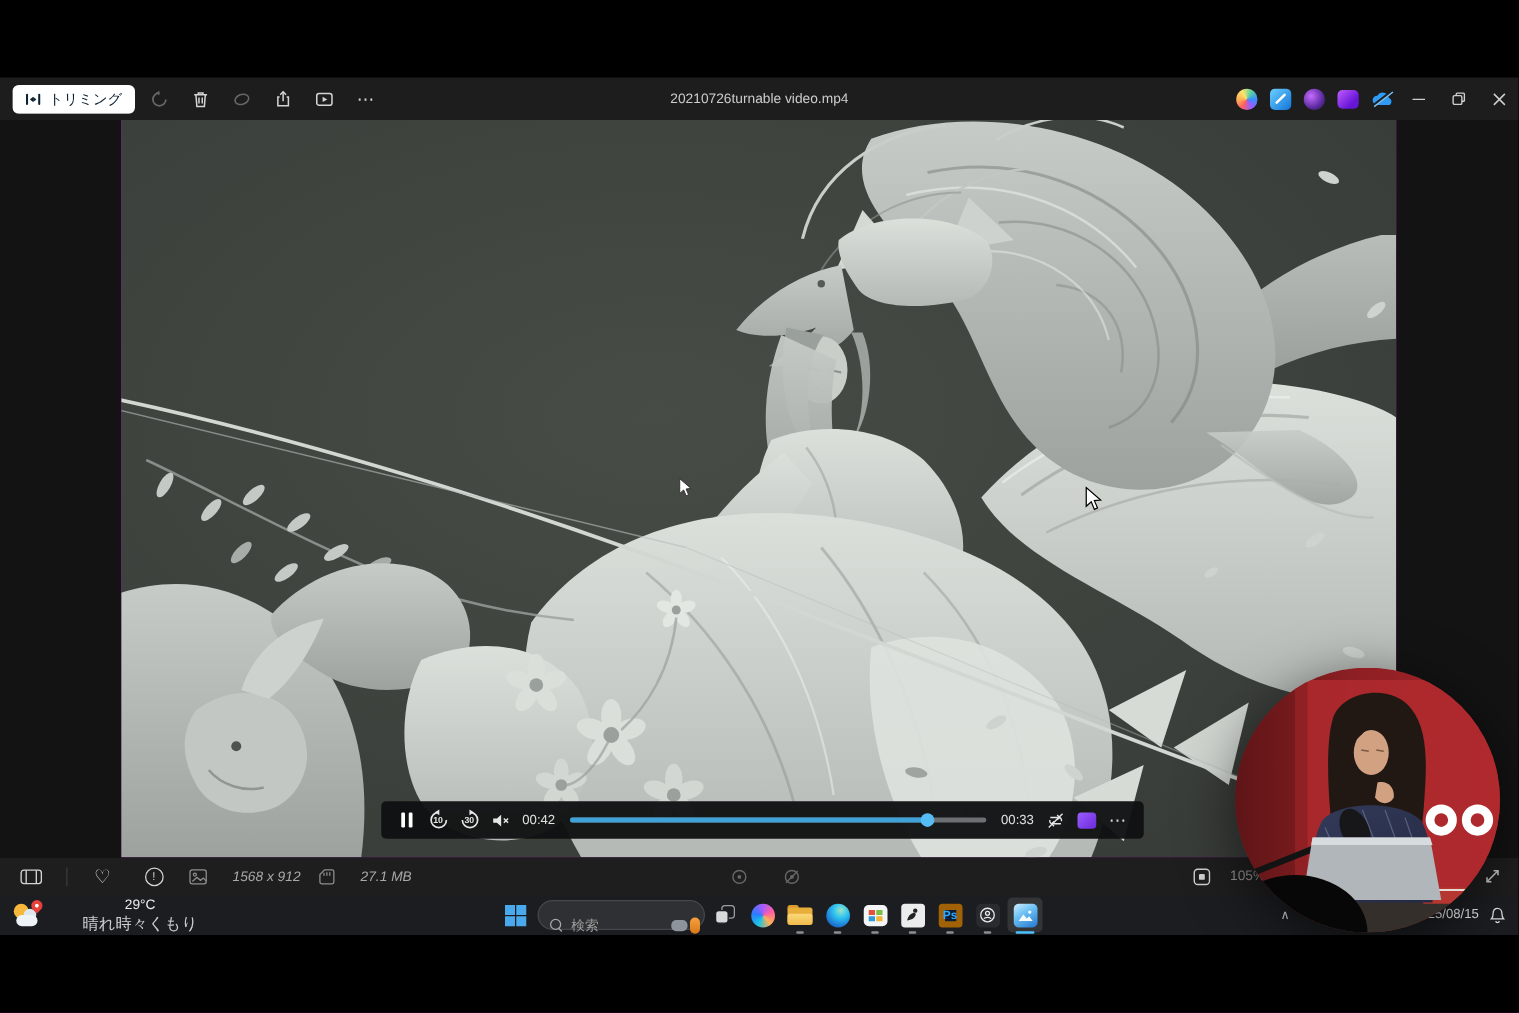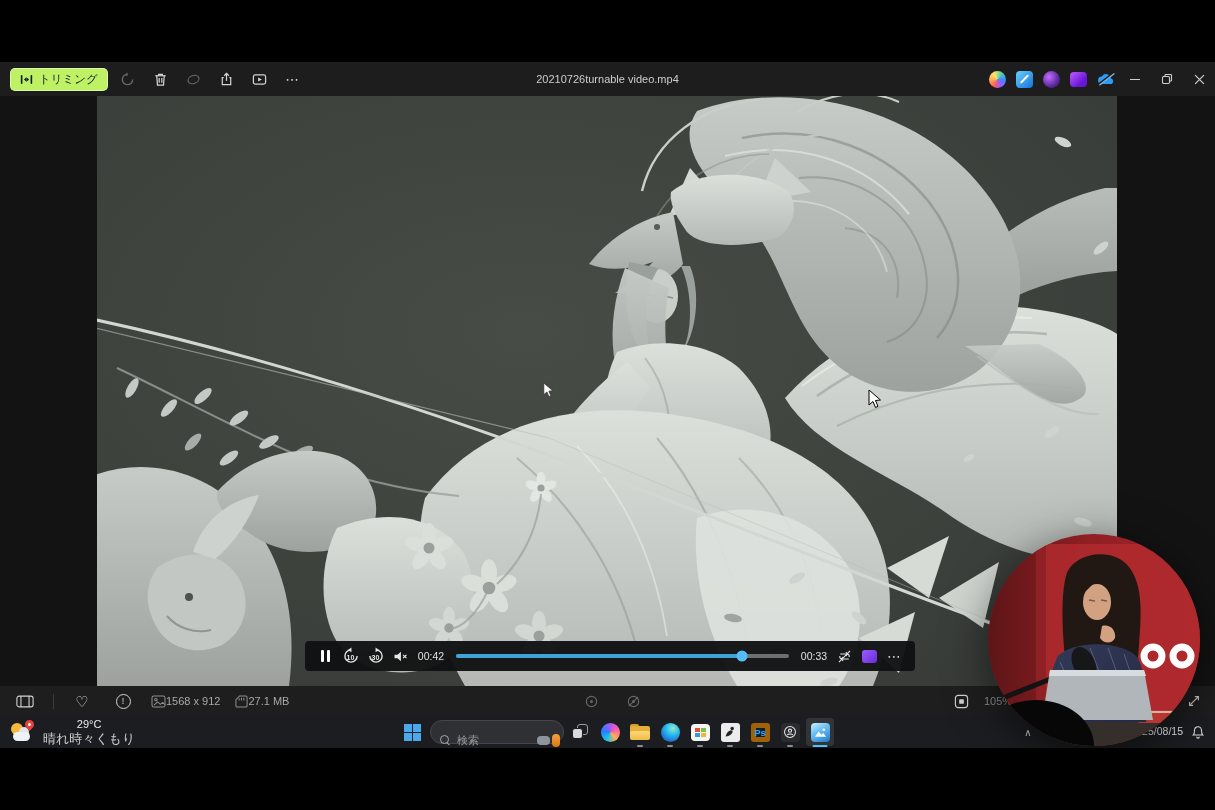--- a/index.html
+++ b/index.html
@@ -11,21 +11,21 @@
            display:flex; align-items:center; justify-content:center; }
 
   
   .black-top    { position:absolute; left:0; top:0;   width:100%; height:62px; background:#000; }
   .black-bottom { position:absolute; left:0; top:748px; width:100%; height:62px; background:#000; }
 
   
   .titlebar { position:absolute; left:0; top:62px; width:100%; height:34px; background:#1d1d1d;
               display:flex; align-items:center; }
   .tb-left { display:flex; align-items:center; gap:7px; padding-left:10px; }
-  .trim-btn { height:23px; padding:0 9px; gap:6px; background:#bef264; border:1px solid rgba(255,255,255,.45);
+  .trim-btn { height:23px; padding:0 9px; gap:6px; background:#ffffff; border:1px solid rgba(255,255,255,.45);
               border-radius:5px; color:#0c2233; font-size:11.5px; }
   .icon-btn { width:26px; height:26px; border-radius:4px; color:#d4d4d4; }
   .icon-btn.dim { color:#676767; }
   .more-glyph { font-size:14px; letter-spacing:1px; color:#d4d4d4; }
   .tb-title { position:absolute; left:50%; transform:translateX(-50%); color:#cdcdcd; font-size:11px; white-space:nowrap; }
   .tb-right { margin-left:auto; display:flex; align-items:center; }
   .app-ico { width:27px; height:27px; display:flex; align-items:center; justify-content:center; }
   .ico-designer { width:17px; height:17px; border-radius:50%;
       background:conic-gradient(from 210deg,#ff5f5f,#ffb056,#ffe46b,#59d2a2,#3b8cff,#9a5cff,#ff5f5f); }
   .ico-edit { position:relative; width:17px; height:17px; border-radius:4px;
@@ -56,39 +56,39 @@
   .track-fill { position:absolute; left:0; top:0; bottom:0; width:var(--p); background:#3fa3da; border-radius:2px; }
   .knob { position:absolute; left:var(--p); top:50%; width:11px; height:11px; border-radius:50%;
           background:#55bdf3; transform:translate(-50%,-50%); }
   .ico-clip-sm { width:15px; height:13px; border-radius:3px; background:linear-gradient(135deg,#9b5cff,#6a2bd9); }
 
   
   .statusbar { position:absolute; left:0; top:686px; width:100%; height:30px; background:#1e1e1e;
                color:#c6c6c6; font-size:11px; }
   .sb-left { position:absolute; left:12px; top:0; height:100%; display:flex; align-items:center; gap:15px; }
   .sb-div { width:1px; height:15px; background:#3b3b3b; }
-  .sb-meta { display:flex; align-items:center; gap:0; color:#a9a9a9; }
+  .sb-meta { display:flex; align-items:flex-end; gap:20px; color:#a9a9a9;font-style:italic; }
   .info-circle { width:15px; height:15px; border:1.2px solid currentColor; border-radius:50%;
                  display:flex; align-items:center; justify-content:center; font-size:9px; }
   .sb-center { position:absolute; left:578px; top:0; height:100%; display:flex; align-items:center; gap:16px; color:#595959; }
   .sb-zoom { position:absolute; left:948px; top:0; height:100%; display:flex; align-items:center; gap:10px; color:#8f8f8f; }
   .sb-full { position:absolute; right:8px; top:0; height:100%; display:flex; align-items:center; color:#cfcfcf; }
   .heart-glyph { font-size:15px; line-height:1; }
 
   
   .taskbar { position:absolute; left:0; top:716px; width:100%; height:32px; background:#1b1d20; }
   .weather { position:absolute; left:4px; top:0; height:100%; display:flex; align-items:center; gap:7px; padding:0 6px; }
   .wx-ico { position:relative; width:26px; height:24px; display:block; }
   .wx-sun { position:absolute; left:1px; top:3px; width:12px; height:12px; border-radius:50%; background:#f5b83d; }
   .wx-cloud2 { position:absolute; left:9px; top:7px; width:10px; height:10px; border-radius:50%; background:#dfe7ee; }
   .wx-cloud { position:absolute; left:3px; top:12px; width:17px; height:9px; border-radius:8px; background:#eef3f8; }
   .wx-pin { position:absolute; left:15px; top:0; width:9px; height:9px; border-radius:50% 50% 50% 0; background:#e8413c;
             transform:rotate(-45deg); }
   .wx-pin i { position:absolute; left:3px; top:3px; width:3px; height:3px; border-radius:50%; background:#fff; display:block;}
-  .weather-txt { line-height:1.2; }
+  .weather-txt { line-height:1.2;margin-left:23px; }
   .wx-temp { font-size:11px; color:#ececec; }
   .wx-desc { font-size:13px; color:#cdcdcd; }
 
   .tb-center { position:absolute; left:396px; top:2px; height:28px; display:flex; align-items:center; gap:2px; }
   .start-btn { width:32px; height:28px; border-radius:4px; }
   .win-logo { display:grid; grid-template-columns:8px 8px; grid-template-rows:8px 8px; gap:1px; }
   .win-logo i { background:#4aa8ec; display:block; }
   .search-pill { width:134px; height:24px; border-radius:12px; background:#2e3033; border:1px solid #45474c;
                  display:flex; align-items:center; padding:16px 3px 0 9px; gap:6px; color:#9d9d9d; font-size:11px; }
   .mag { position:relative; width:11px; height:11px; flex:0 0 auto; }

